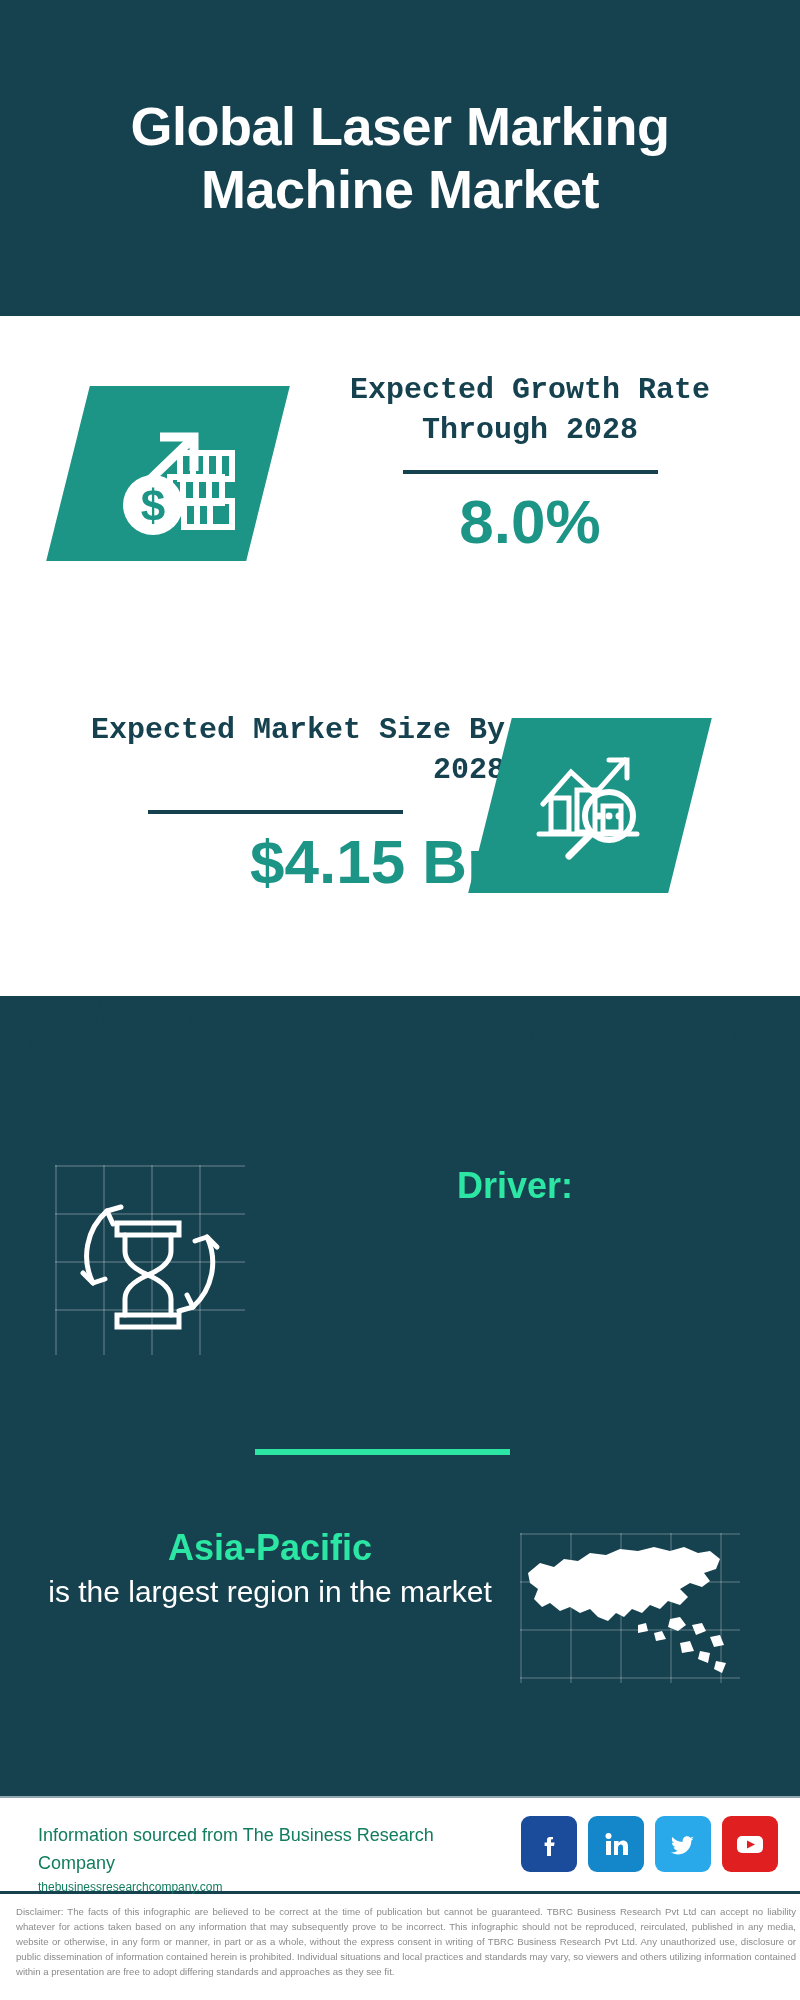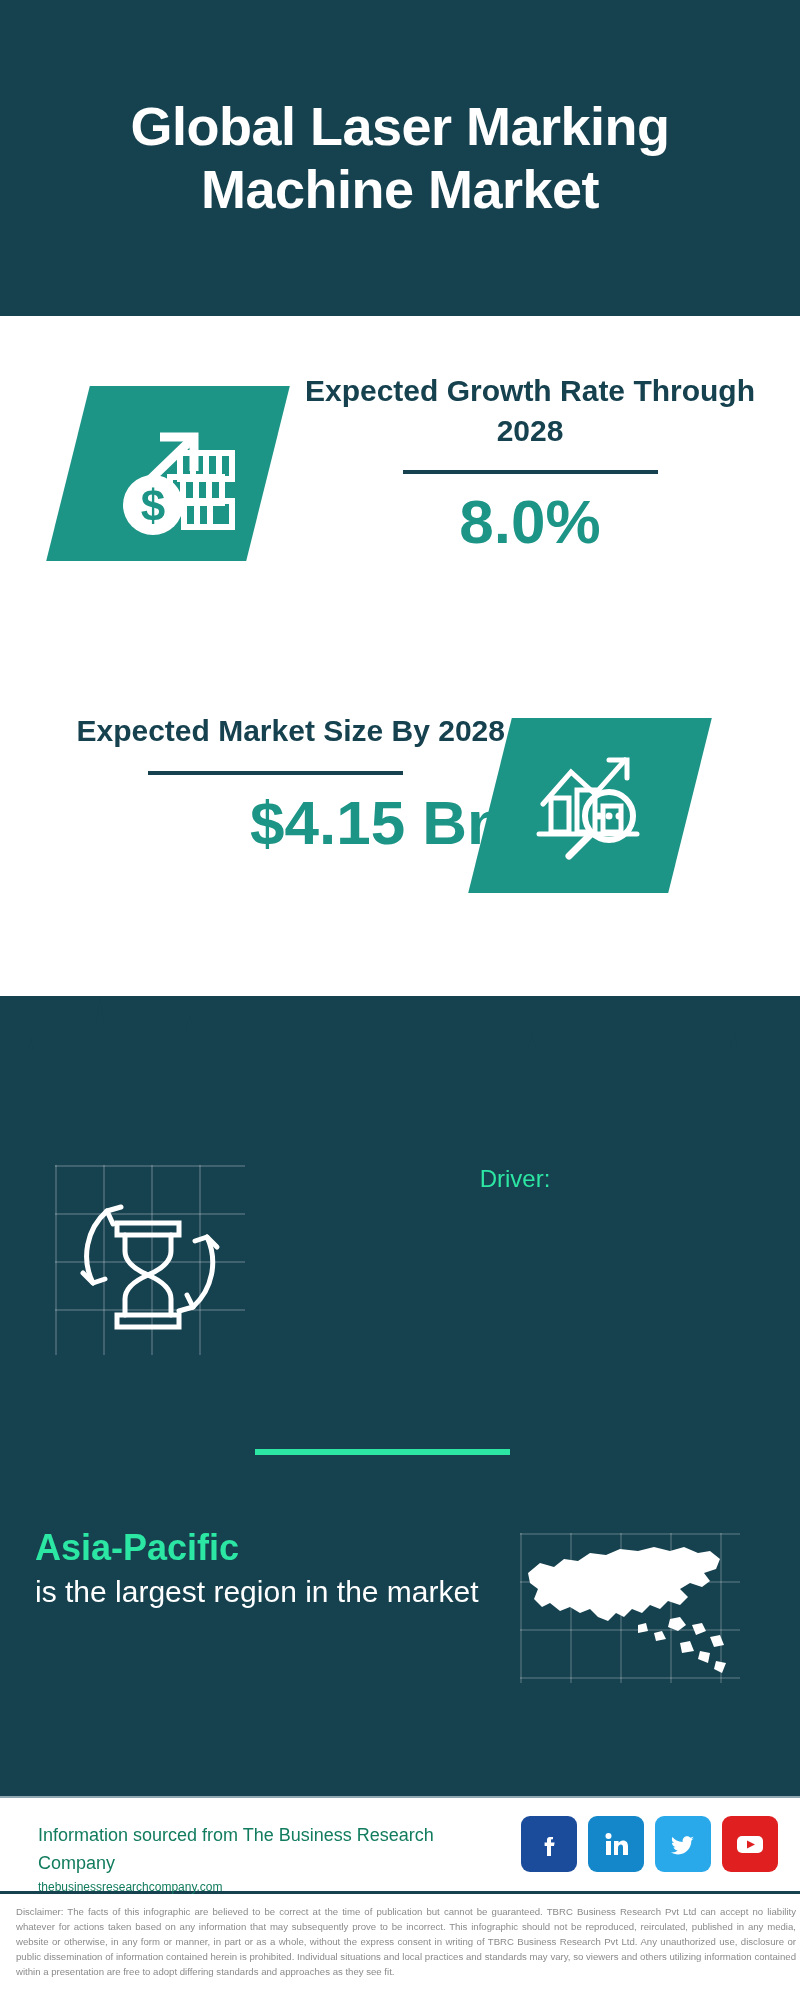--- a/index.html
+++ b/index.html
@@ -62,20 +62,21 @@
     position: absolute;
     left: 300px; top: 55px;
     width: 460px;
     text-align: center;
   }
   .stat-label {
     color: #16414F;
     font-size: 30px;
     font-weight: bold;
     line-height: 1.32;
+    font-family: Liberation Mono, monospace;
   }
   .stat-rule {
     width: 255px;
     height: 4px;
     background: #16414F;
     margin: 20px auto 14px auto;
   }
   .stat-value {
     color: #1C9486;
     font-size: 62px;
@@ -149,22 +150,22 @@
     width: 190px; height: 190px;
   }
   .driver-text {
     position: absolute;
     left: 270px; top: 8px;
     width: 490px;
     text-align: center;
   }
   .driver-heading {
     color: #2CE6A3;
-    font-size: 24px;
-    font-weight: normal;
+    font-size: 36px;
+    font-weight: bold;
     line-height: 1.3;
     margin-bottom: 12px;
   }
   .driver-body {
     color: #ffffff;
     font-size: 25px;
     font-weight: bold;
     line-height: 1.38;
   }
 
@@ -178,20 +179,21 @@
   .region-section {
     position: absolute;
     left: 0; top: 1525px;
     width: 800px;
     height: 180px;
   }
   .region-text {
     position: absolute;
     left: 35px; top: 0px;
     width: 470px;
+    text-align: center;
   }
   .region-name {
     color: #2CE6A3;
     font-size: 36px;
     font-weight: bold;
     line-height: 1.3;
   }
   .region-sub {
     color: #ffffff;
     font-size: 30px;

